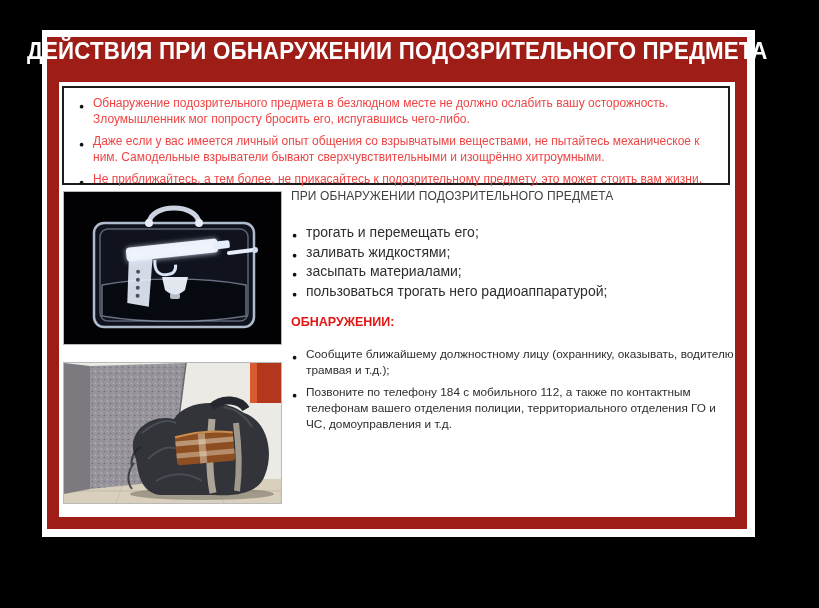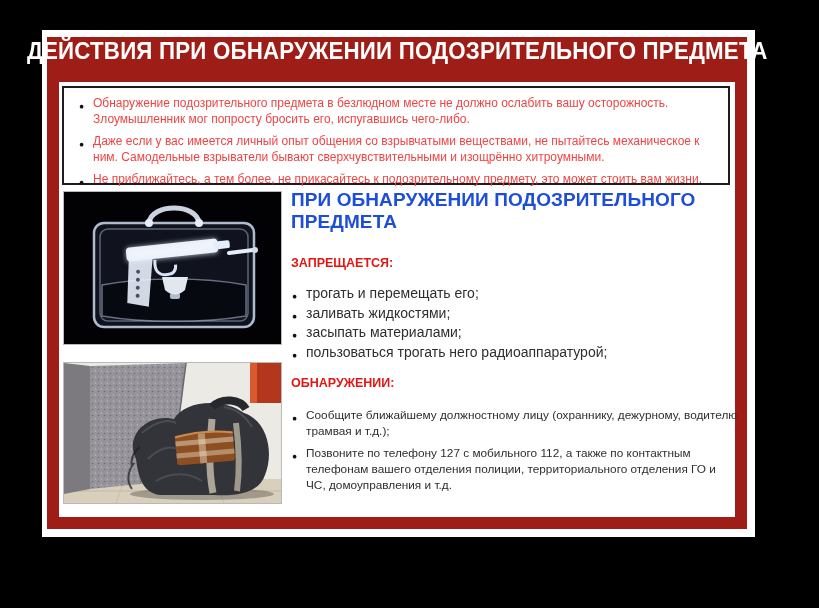--- a/index.html
+++ b/index.html
@@ -33,21 +33,21 @@
 
   
   .photo{position:absolute;border:1px solid #b9b9b9;background:#000;}
   .photo-xray{left:4px;top:109px;width:217px;height:152px;}
   .photo-bag{left:4px;top:280px;width:217px;height:140px;}
   .photo svg{display:block;}
 
   
   .rightcol{position:absolute;left:232px;top:107px;width:447px;}
   .section-heading{
-    margin:0 0 23px 0;color:#1d4ed8;font-size:19px;font-weight:bold;letter-spacing:.1px;
+    margin:0 0 23px 0;color:#404040;font-size:12px;font-weight:normal;letter-spacing:.1px;
   }
   .sub-label{color:#e11714;font-size:12.5px;font-weight:bold;margin:0 0 17px 0;}
   ul.blist.compact li{font-size:14px;line-height:13px;margin-bottom:6.5px;color:#2e2e2e;}
   ul.blist.wide li{font-size:11.8px;line-height:16px;margin-bottom:6px;color:#2e2e2e;}
   .mt-gap{margin-top:17px;}
 </style>
 </head>
 <body>
 
 <div class="sheet">
@@ -148,30 +148,29 @@
             <rect x="112" y="88" width="58" height="5" fill="rgba(232,220,196,0.45)"></rect>
             <rect x="135" y="70" width="7" height="30" fill="rgba(238,226,202,0.45)"></rect>
             <path d="M112,72 Q141,66 170,72" stroke="#c98c4e" stroke-width="2" fill="none"></path>
           </g>
         </svg>
       </div>
 
       <div class="rightcol">
         <h2 class="section-heading">ПРИ ОБНАРУЖЕНИИ ПОДОЗРИТЕЛЬНОГО ПРЕДМЕТА</h2>
 
-        <p class="sub-label">ЗАПРЕЩАЕТСЯ:</p>
         <ul class="blist compact">
           <li>трогать и перемещать его;</li>
           <li>заливать жидкостями;</li>
           <li>засыпать материалами;</li>
           <li>пользоваться трогать него радиоаппаратурой;</li>
         </ul>
 
         <p class="sub-label mt-gap">ОБНАРУЖЕНИИ:</p>
         <ul class="blist wide">
-          <li>Сообщите ближайшему должностному лицу (охраннику, дежурному, водителю трам­вая и т.д.);</li>
-          <li>Позвоните по телефону 127 с мобильного 112, а также по контактным телефонам вашего отделения полиции, территориального отделения ГО и ЧС, домоуправления и т.д.</li>
+          <li>Сообщите ближайшему должностному лицу (охраннику, оказывать, водителю трам­вая и т.д.);</li>
+          <li>Позвоните по телефону 184 с мобильного 112, а также по контактным телефонам вашего отделения полиции, территориального отделения ГО и ЧС, домоуправления и т.д.</li>
         </ul>
       </div>
 
     </div>
   </div>
 </div>
 
 </body></html>

